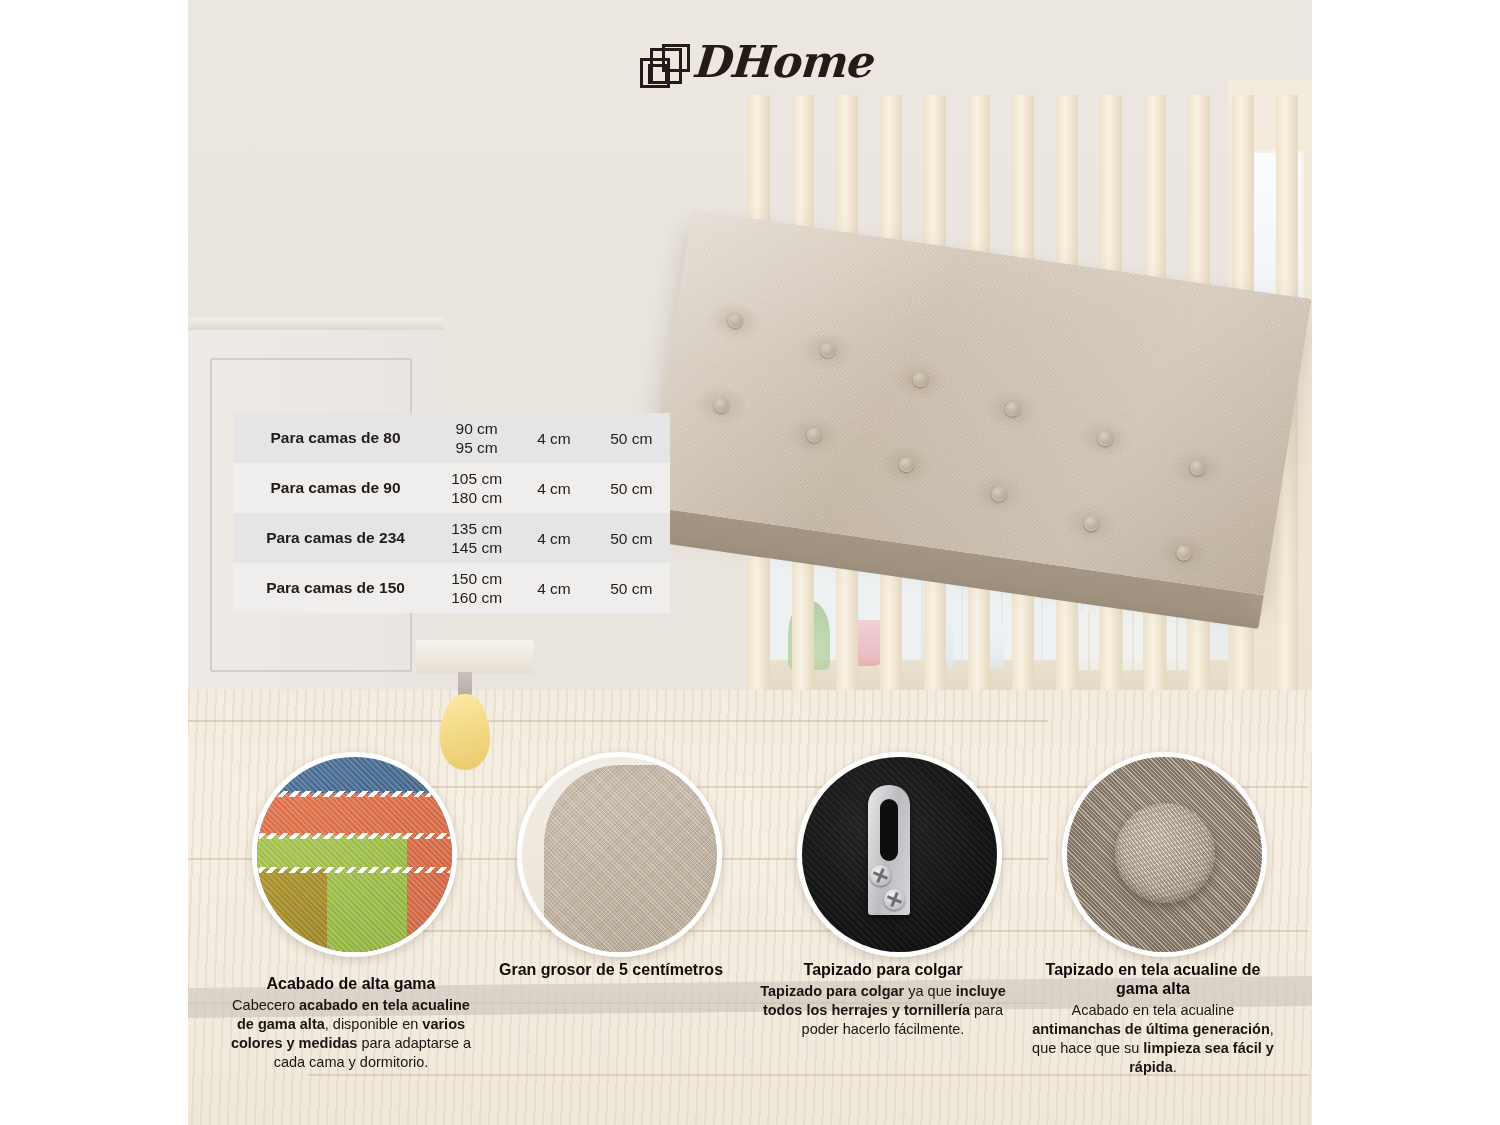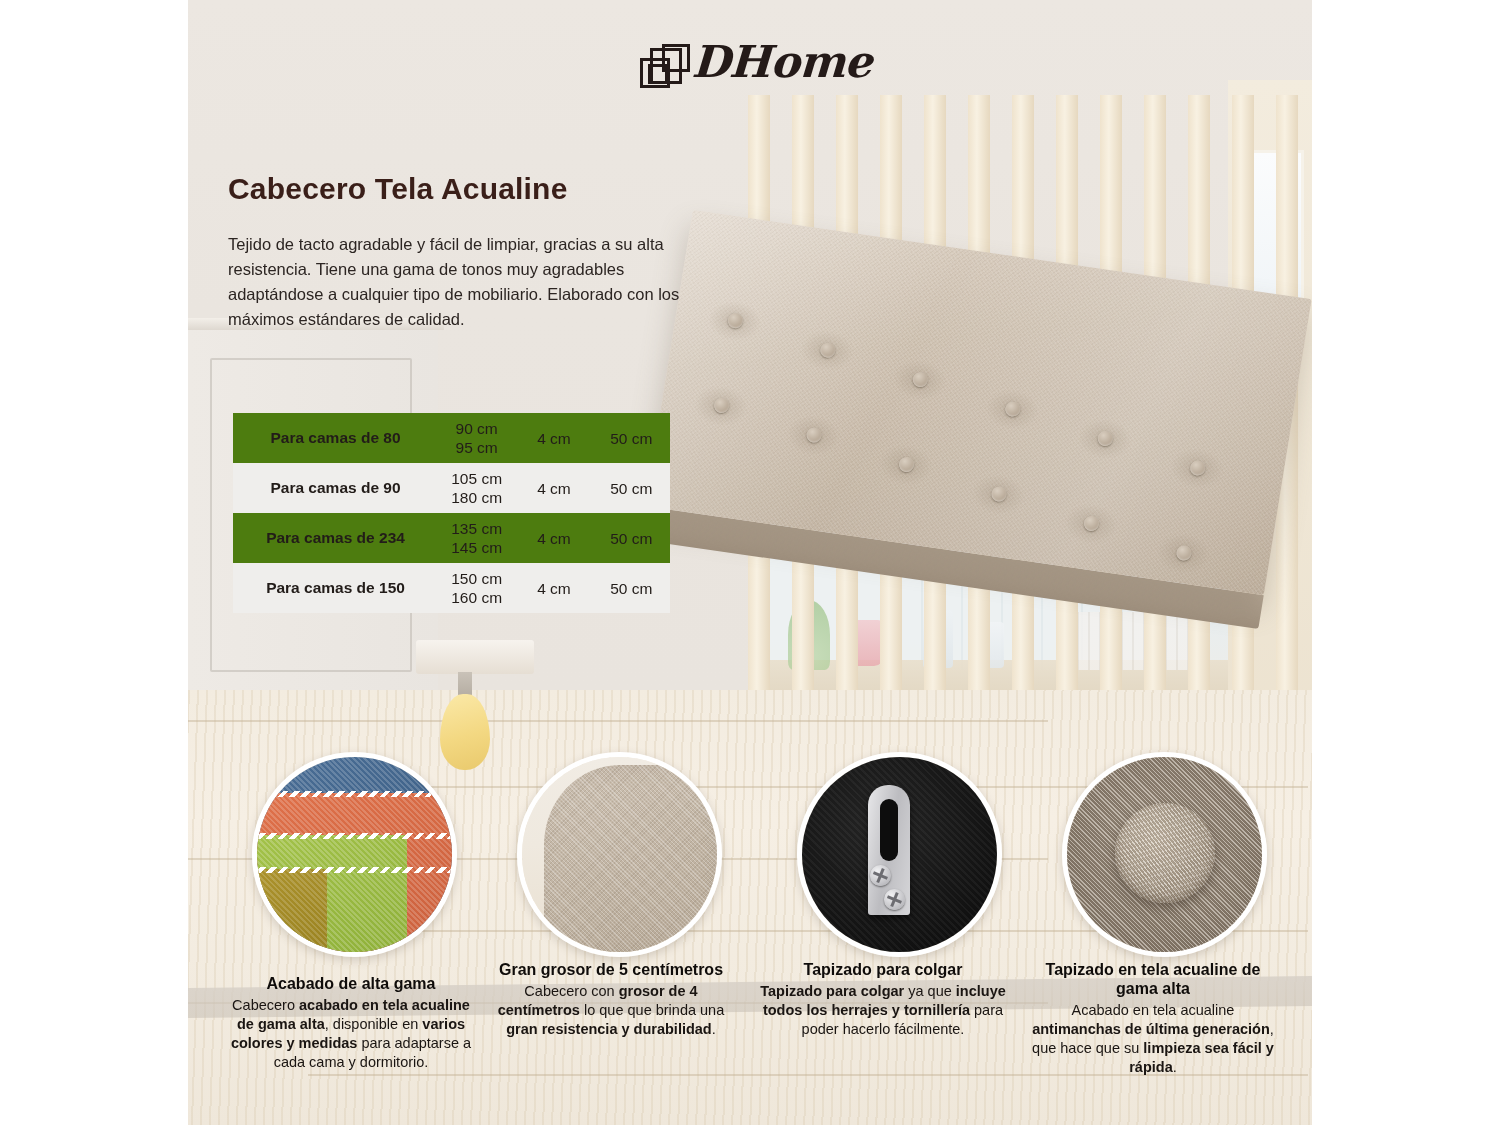--- a/index.html
+++ b/index.html
@@ -95,21 +95,21 @@
   .logo-word{position:absolute;left:56px;top:-2px;font-family:"DejaVu Serif",serif;
         font-size:44px;font-style:italic;font-weight:bold;color:#241a18;
         letter-spacing:-1px;transform:skewX(-6deg);}
 
   
   .table{position:absolute;left:233px;top:413px;width:437px;font-size:15.5px;color:#221c19;}
   .thead{display:flex;background:#a9948f;color:#ffffff;font-size:16px;}
   .thead .sp{flex:0 0 205px;background:transparent;}
   .thead .th{flex:1;text-align:center;padding:6px 0 7px;font-weight:normal;}
   .trow{display:flex;align-items:center;min-height:50px;}
-  .trow.odd{background:#4d7c0f;}
+  .trow.odd{background:#e5e5e5;}
   .trow.even{background:#efeeec;}
   .tname{flex:0 0 205px;text-align:center;font-weight:bold;font-size:15.5px;}
   .tcell{flex:1;text-align:center;line-height:19px;}
   .tcell .l2{display:block;}
 
   
   .circle{position:absolute;width:195px;height:195px;border-radius:50%;
         border:5px solid #ffffff;overflow:hidden;box-shadow:0 3px 10px rgba(90,78,62,.22);}
   .c1{left:252px;top:752px;}
   .c2{left:517px;top:752px;}
@@ -275,22 +275,20 @@
   <div class="logo">
     <div class="logo-mark">
       <span class="lsq" style="left:0;top:14px;width:24px;height:24px;"></span>
       <span class="lsq" style="left:10px;top:4px;width:26px;height:30px;"></span>
       <span class="lsq" style="left:22px;top:0;width:22px;height:22px;"></span>
       <span class="lsq" style="left:8px;top:20px;width:14px;height:14px;border-width:3px;"></span>
     </div>
     <div class="logo-word">DHome</div>
   </div>
 
-  <div class="title">Cabecero Tela Acualine</div>
-  <div class="desc">Tejido de tacto agradable y fácil de limpiar, gracias a su alta resistencia. Tiene una gama de tonos muy agradables adaptándose a cualquier tipo de mobiliario. Elaborado con los máximos estándares de calidad.</div>
 
   <div class="table">
     <div id="table-body">
         <div class="trow odd">
           <div class="tname">Para camas de 80</div>
           <div class="tcell"><span class="l1">90 cm</span><span class="l2">95 cm</span></div>
           <div class="tcell">4 cm</div>
           <div class="tcell">50 cm</div>
         </div>
         <div class="trow even">
@@ -344,21 +342,20 @@
   </div>
 
   <div class="band"></div>
   <div class="caps">
     <div class="cap cp1">
       <h4>Acabado de alta gama</h4>
       <p>Cabecero <b>acabado en tela acualine de gama alta</b>, disponible en <b>varios colores y medidas</b> para adaptarse a cada cama y dormitorio.</p>
     </div>
     <div class="cap cp2">
       <h4>Gran grosor de 5 centímetros</h4>
-      <p>Cabecero con <b>grosor de 4 centímetros</b> lo que que brinda una <b>gran resistencia y durabilidad</b>.</p>
     </div>
     <div class="cap cp3">
       <h4>Tapizado para colgar</h4>
       <p><b>Tapizado para colgar</b> ya que <b>incluye todos los herrajes y tornillería</b> para poder hacerlo fácilmente.</p>
     </div>
     <div class="cap cp4">
       <h4>Tapizado en tela acualine de gama alta</h4>
       <p>Acabado en tela acualine <b>antimanchas de última generación</b>, que hace que su <b>limpieza sea fácil y rápida</b>.</p>
     </div>
   </div>

